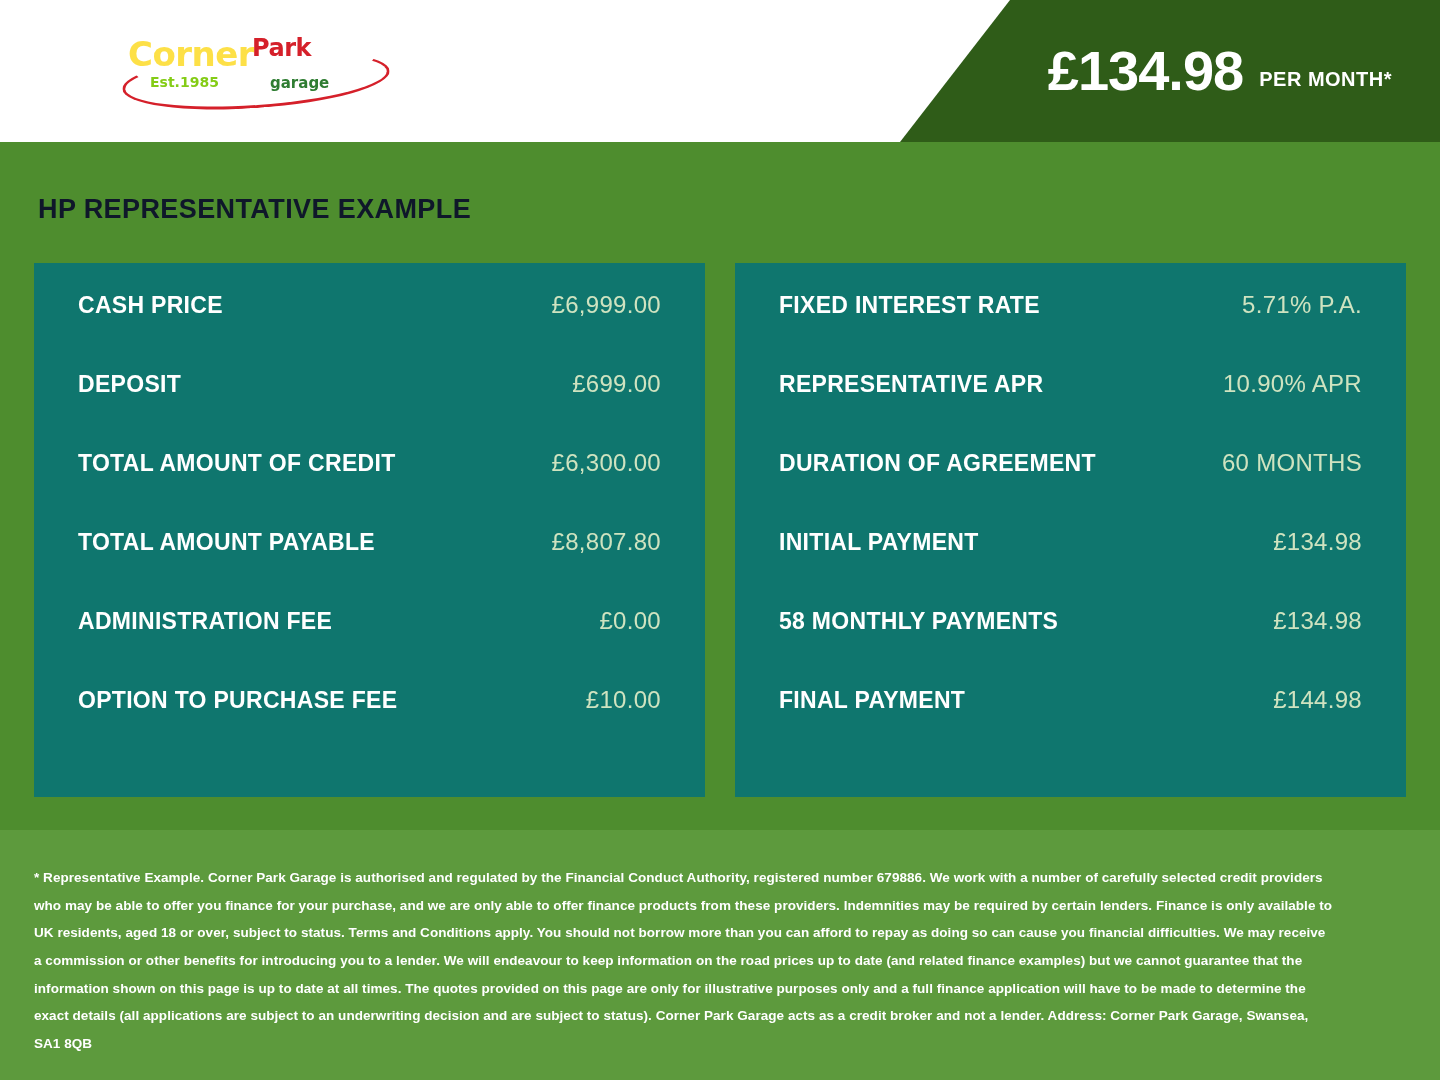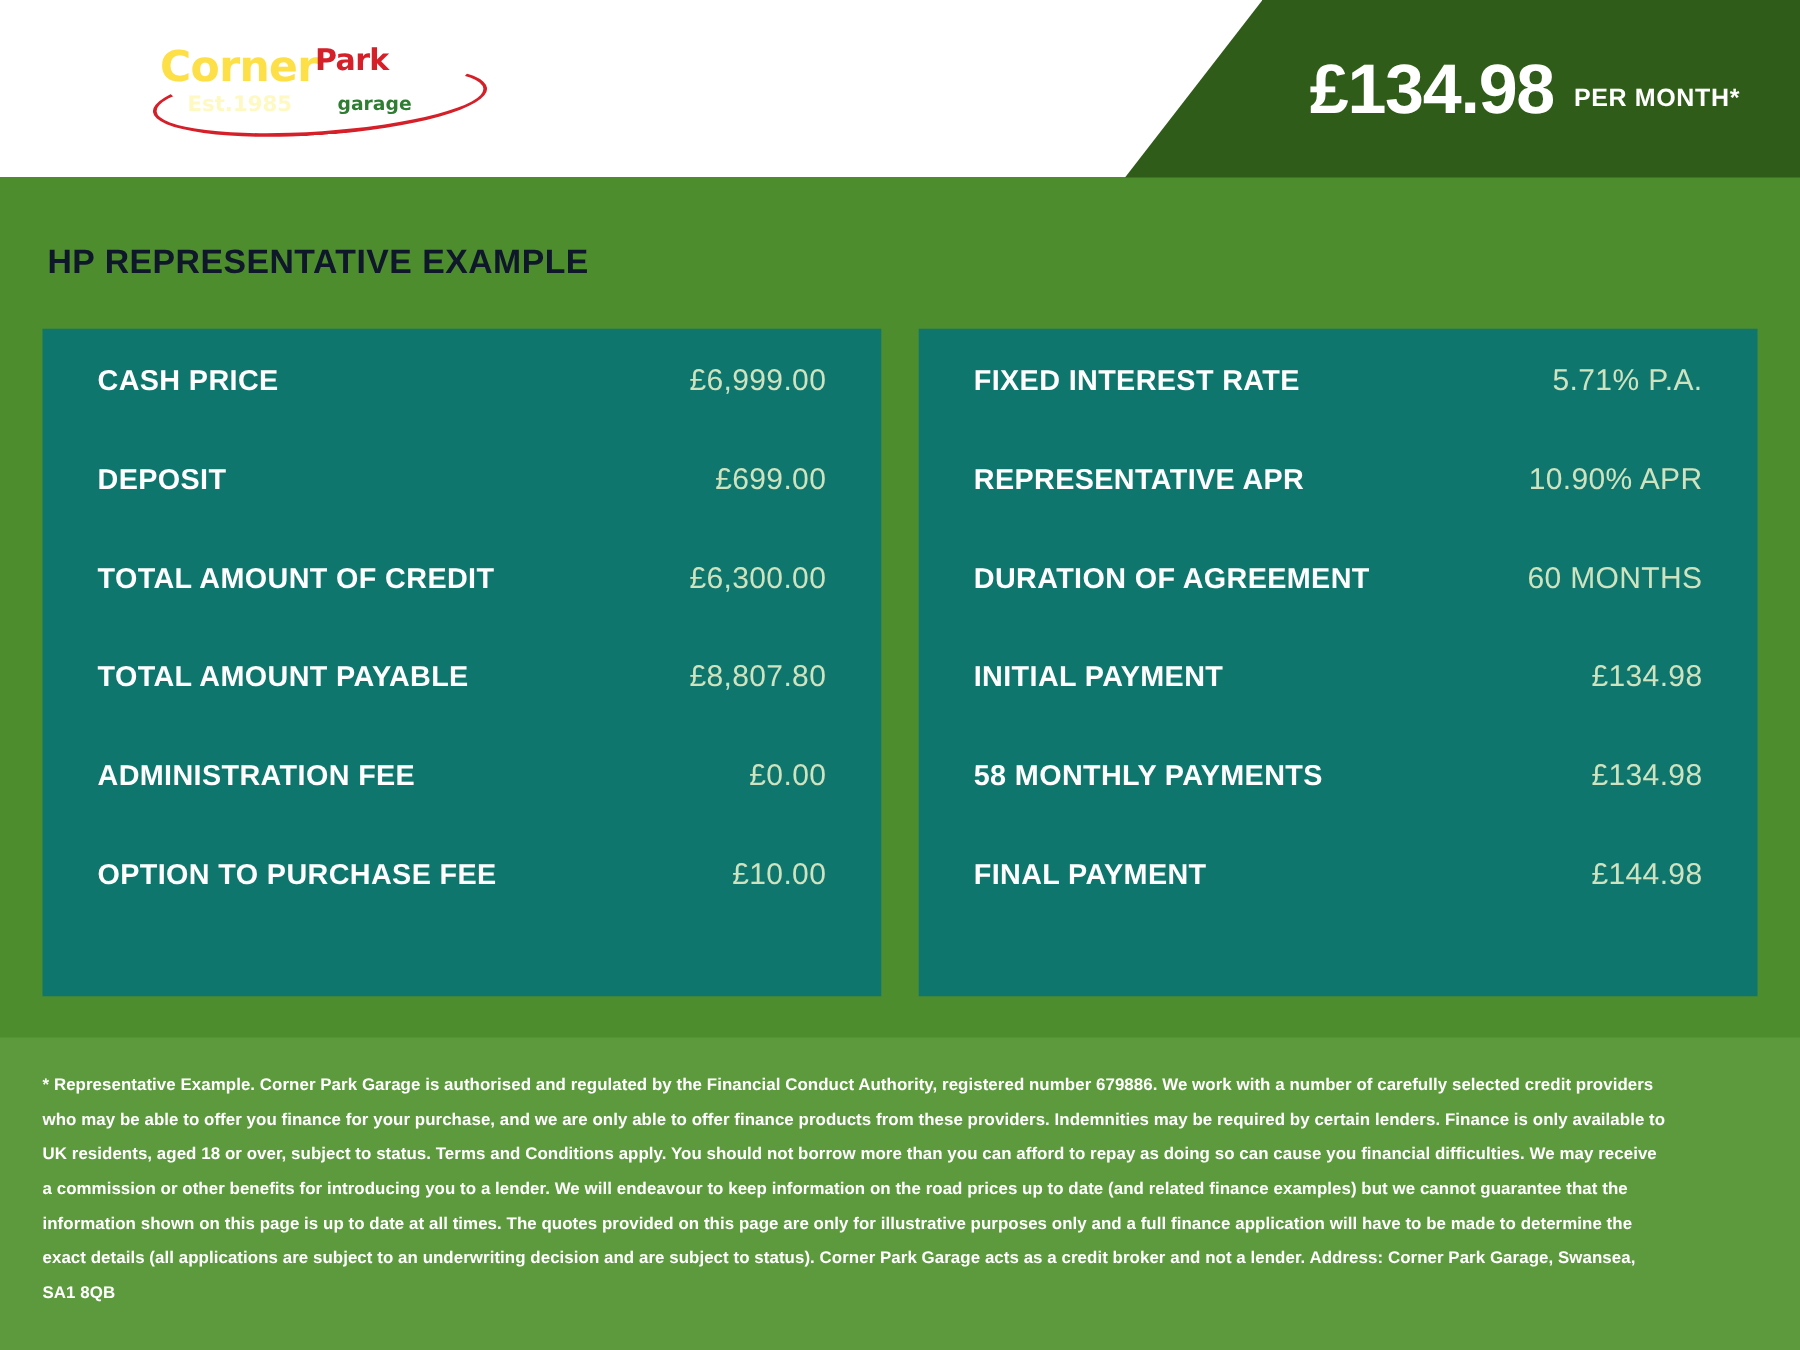--- a/index.html
+++ b/index.html
@@ -62,23 +62,23 @@
     left: 130px; top: 4px;
     font-size: 24px;
     font-weight: bold;
     color: #d5202a;
     letter-spacing: -0.5px;
     font-family: "DejaVu Sans", sans-serif;
   }
   .logo-est {
     position: absolute;
     left: 28px; top: 44px;
-    font-size: 17px;
-    font-weight: bold;
-    color: #fef9c3;
+    font-size: 14px;
+    font-weight: bold;
+    color: #84cc16;
     font-family: "DejaVu Sans", sans-serif;
   }
   .logo-garage {
     position: absolute;
     left: 148px; top: 44px;
     font-size: 15px;
     font-weight: bold;
     color: #2f7d32;
     font-family: "DejaVu Sans", sans-serif;
   }
@@ -154,21 +154,21 @@
   }
 
   
   .footer {
     position: absolute;
     left: 0;
     bottom: 0;
     width: 100%;
     height: 250px;
     background: #5d9a3d;
-    padding: 24px 34px 0 34px;
+    padding: 34px 34px 0 34px;
   }
   .footer p {
     color: #ffffff;
     font-size: 13.5px;
     line-height: 2.05;
     letter-spacing: 0.05px;
     font-weight: bold;
     max-width: 1300px;
   }
 </style>

